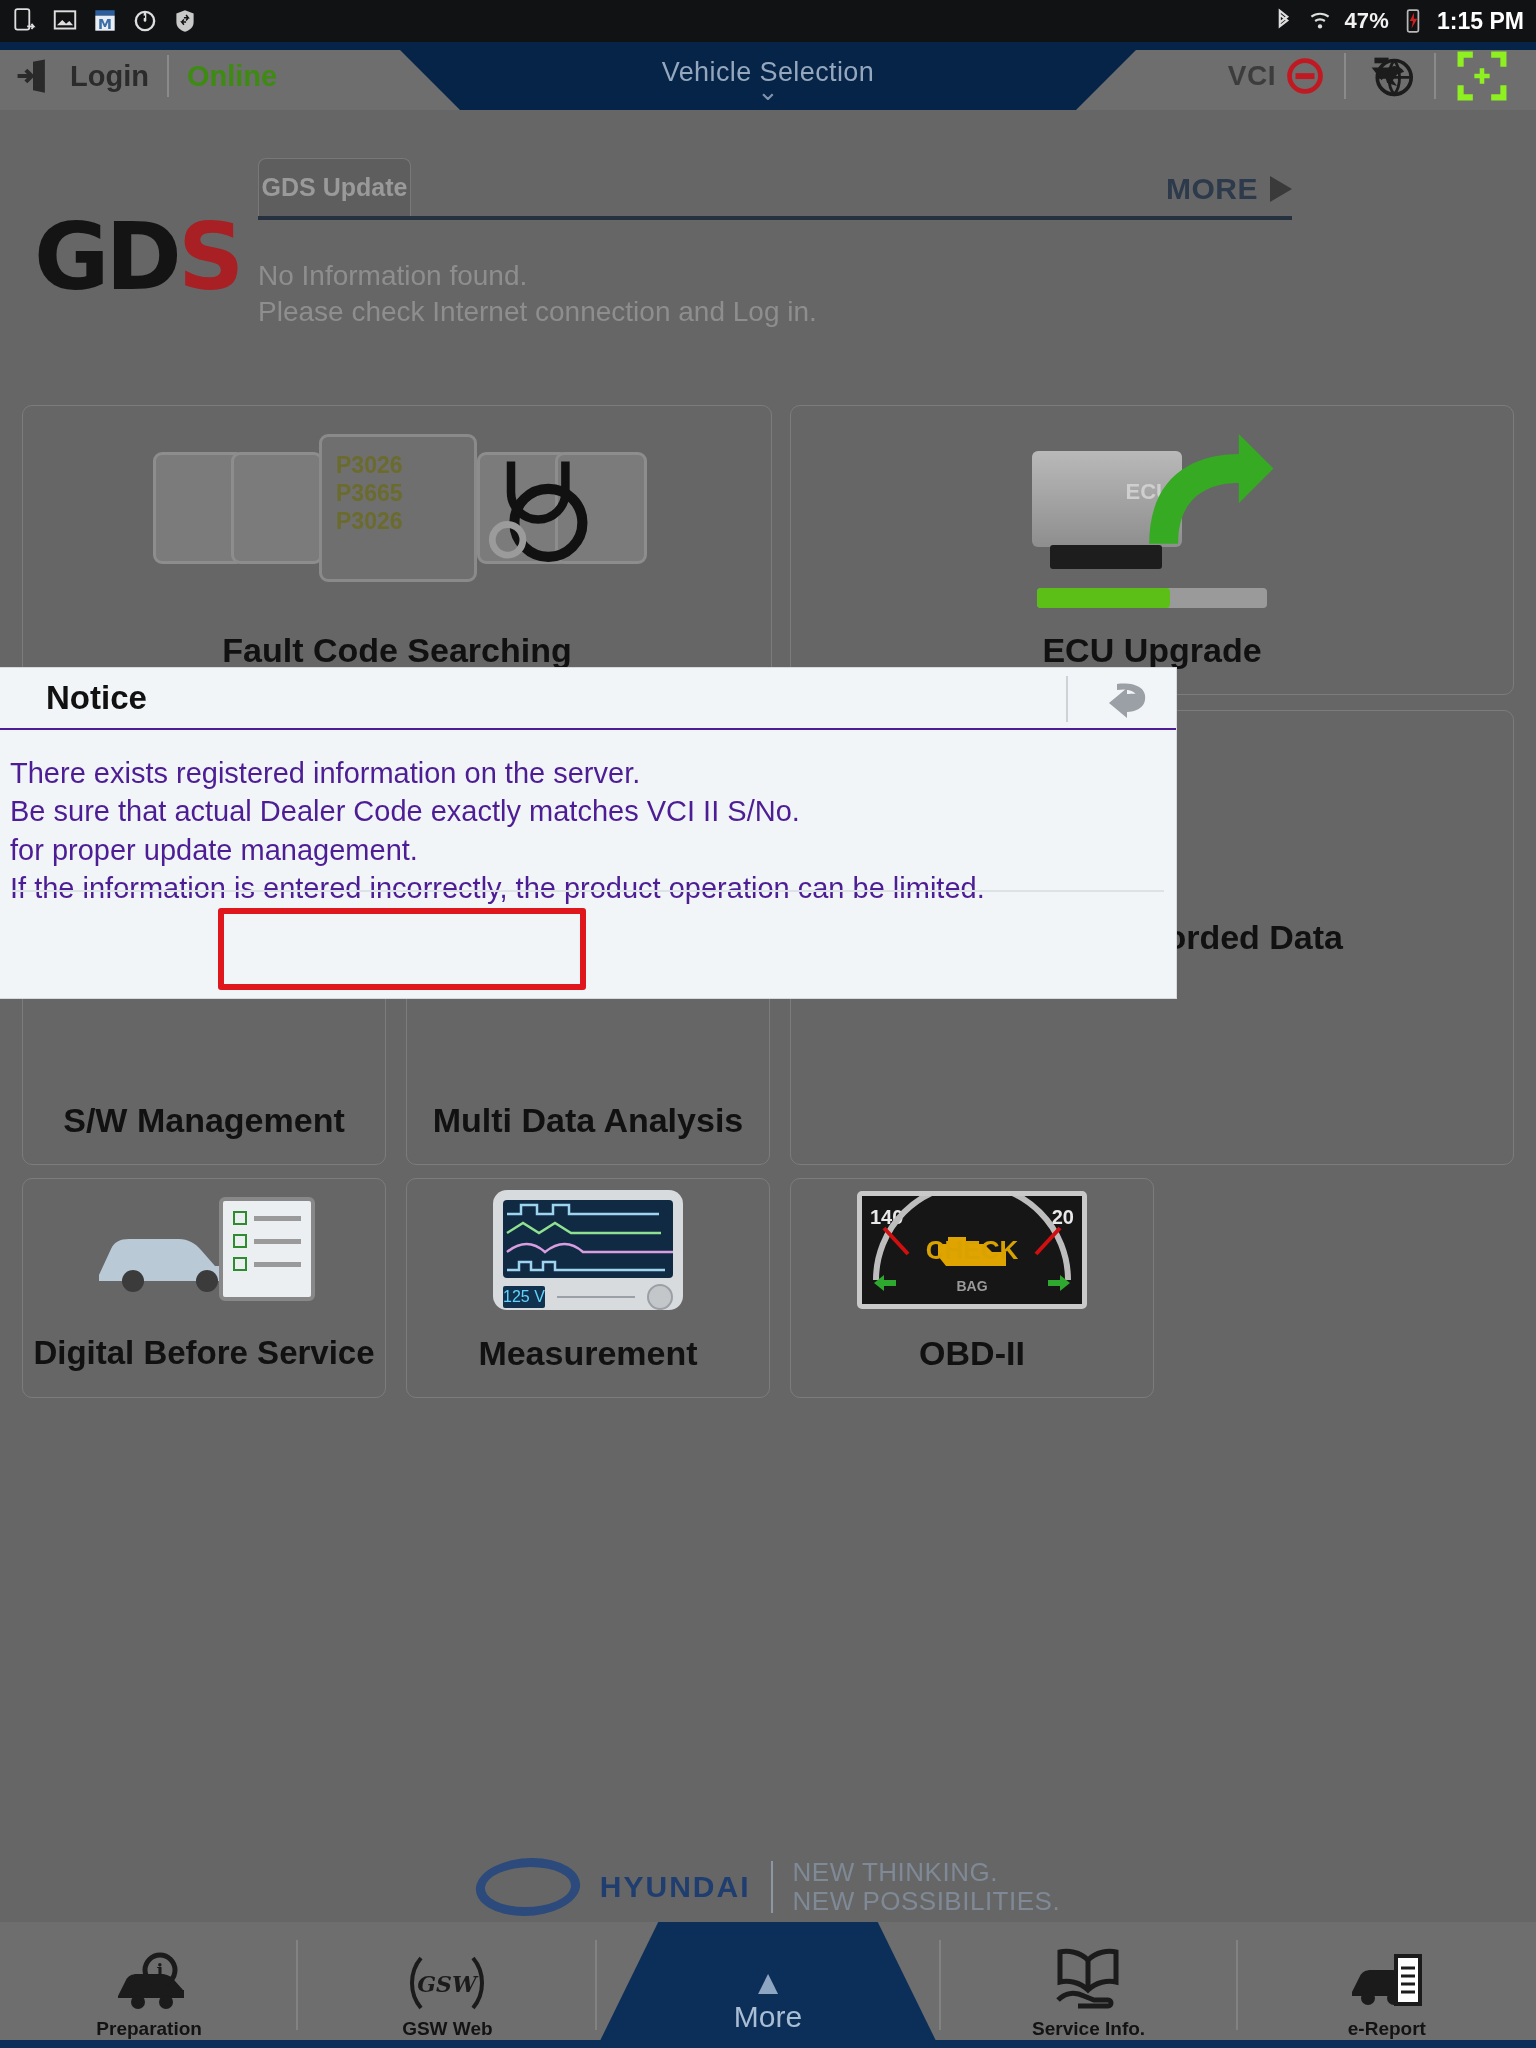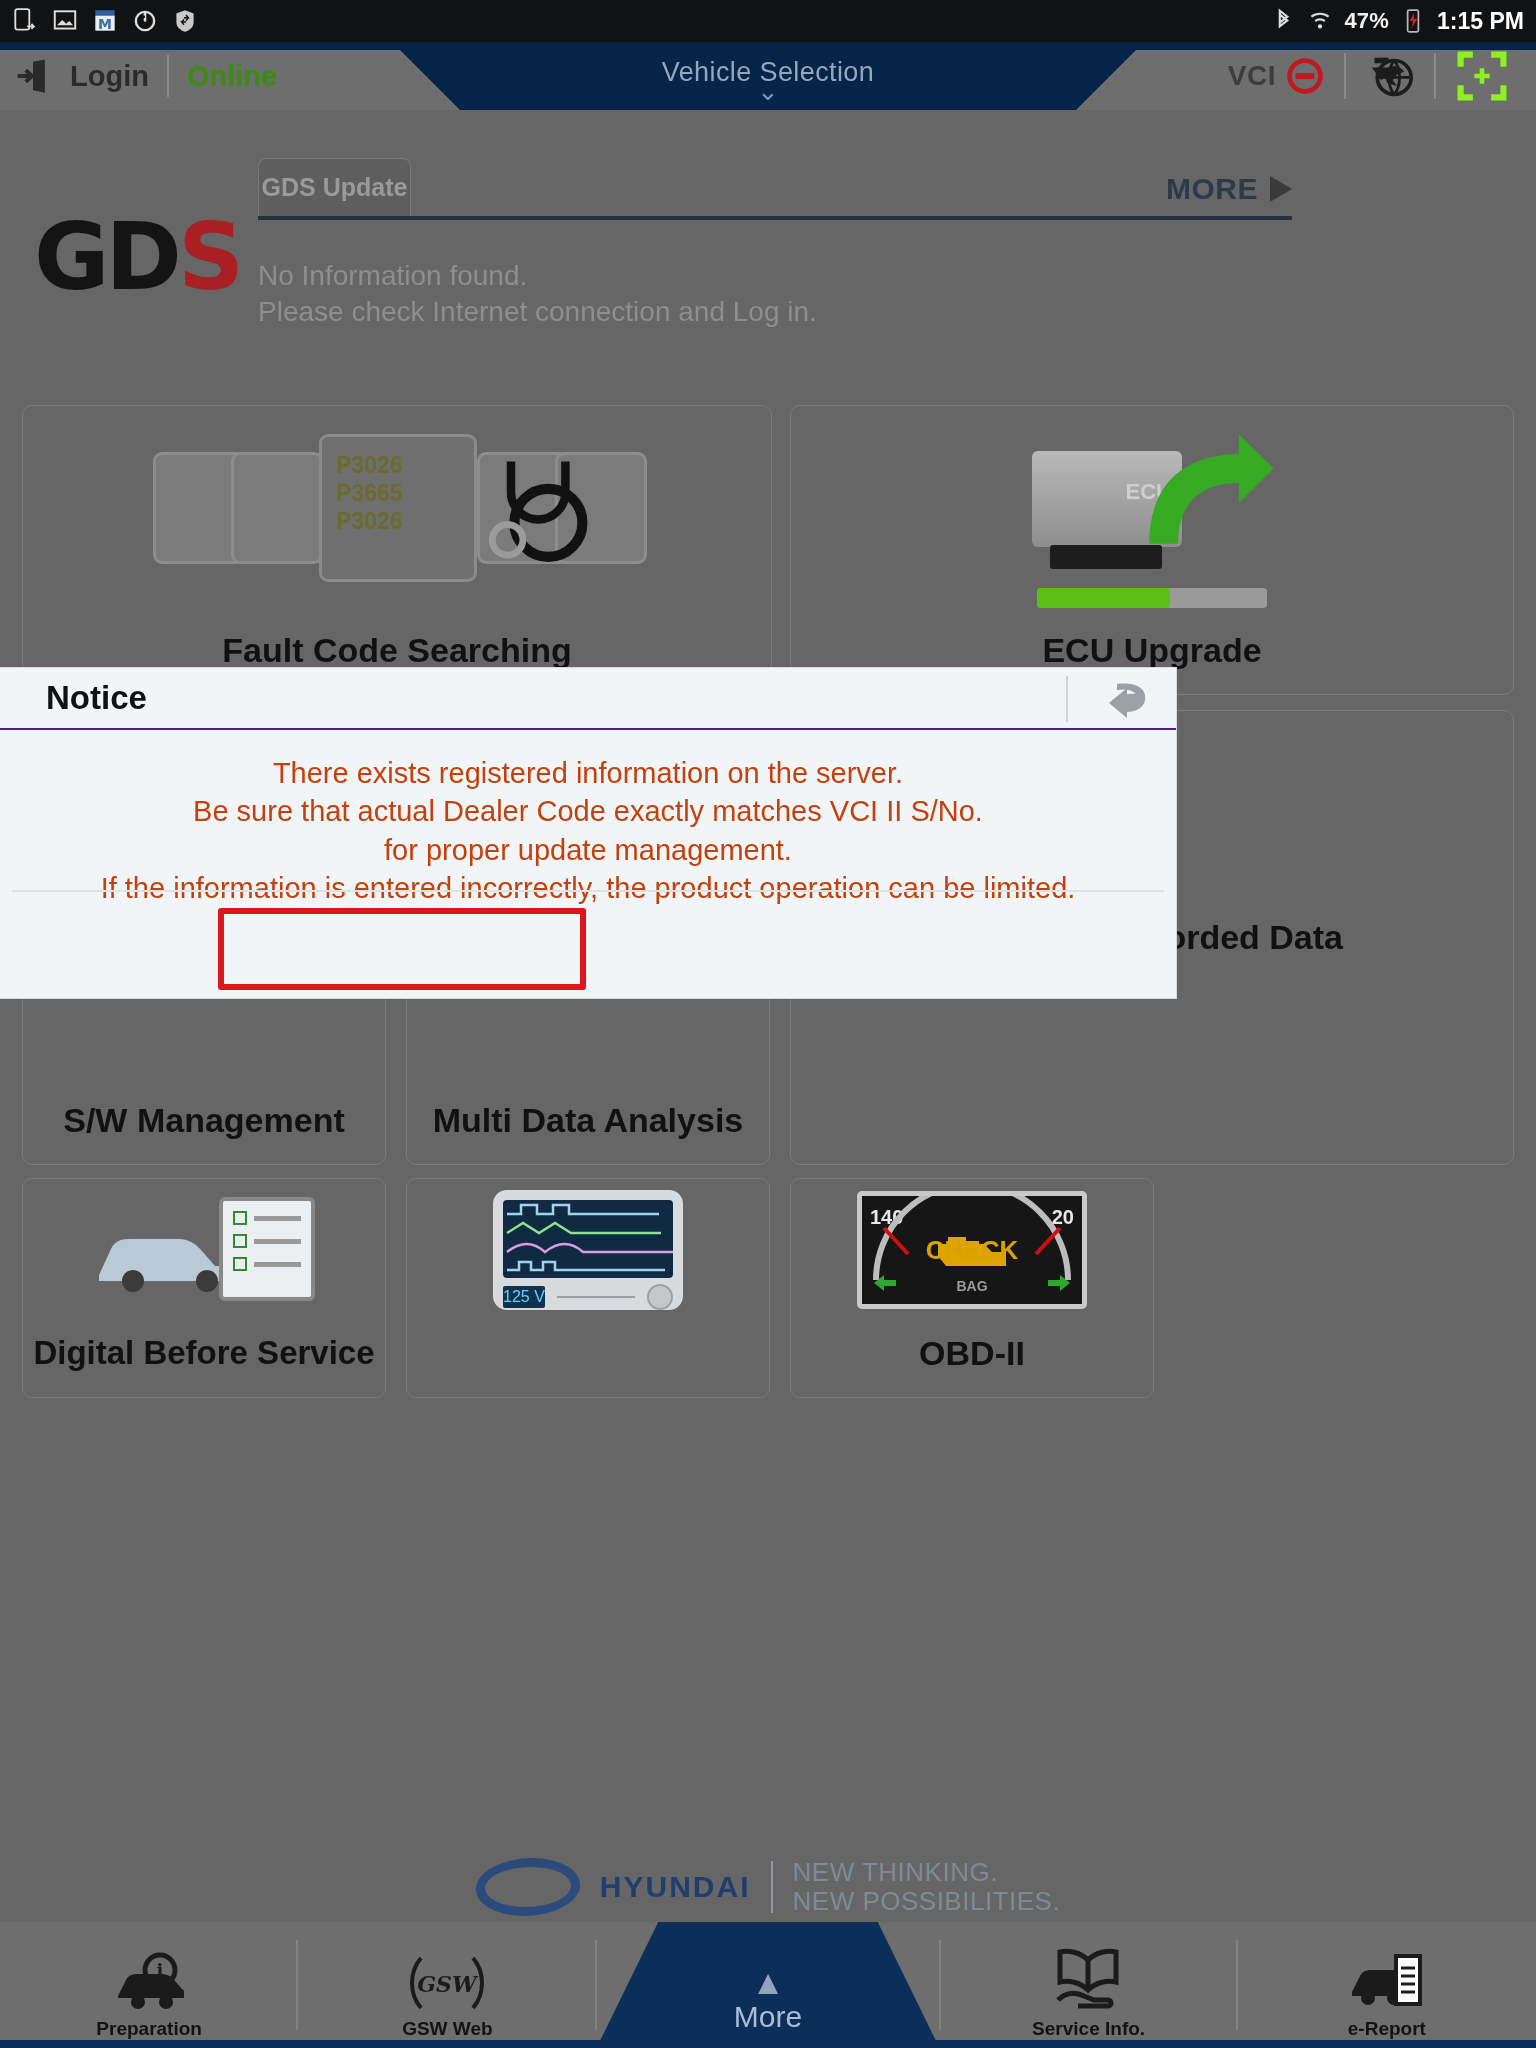--- a/index.html
+++ b/index.html
@@ -205,22 +205,22 @@
   .dlg-head {
     height: 62px; display: flex; align-items: center; position: relative;
     border-bottom: 2px solid #4c1d95;
   }
   .dlg-title { font-size: 33px; font-weight: bold; color: #111111; padding-left: 46px; }
   .dlg-head-sep { position: absolute; right: 108px; top: 8px;
                   width: 2px; height: 46px; background: #ccd2d8; }
   .dlg-back { position: absolute; right: 20px; top: 8px; width: 74px; height: 46px;
               display: flex; align-items: center; justify-content: center; }
   .dlg-body {
-    padding: 24px 10px 0 10px; text-align: center;
-    font-size: 29px; line-height: 1.32; color: #c2410c;
+    padding: 24px 10px 0 10px; text-align: left;
+    font-size: 29px; line-height: 1.32; color: #4c1d95;
   }
   .dlg-sep { position: absolute; left: 12px; right: 12px; top: 222px;
              height: 2px; background: #dde2e6; }
   .dlg-actions {
     position: absolute; left: 0; top: 236px; width: 1176px;
     display: flex; align-items: center; gap: 26px; padding-left: 228px;
   }
   .dlg-btn {
     width: 348px; height: 62px; background: #eef1f3;
     border: 2px solid #b9c0c7; border-radius: 7px;
@@ -471,20 +471,21 @@
             <path d="M4 70 h12 v-8 h12 v8 h12 v-8 h12 v8 h110" fill="none" stroke="#9fd4ef" stroke-width="2.5"></path>
           </svg>
         </div>
         <div style="display:flex;align-items:center;gap:12px;margin-top:6px;">
           <span style="background:#11324e;color:#61d3ff;font-size:16px;padding:2px 0;border-radius:2px;">125 V</span>
           <span style="flex:1;height:2px;background:#9aa0a5;"></span>
           <span style="width:26px;height:26px;border-radius:50%;background:#c3c7ca;border:2px solid #9aa0a5;"></span>
         </div>
       </div>
     </div>
+    <div class="tile-label">Measurement</div>
   </div>
 
   <div class="tile" style="left:790px; top:1178px; width:364px; height:220px;">
     <div class="tile-art">
       <div class="dash-img">
         <div style="position:absolute;left:8px;top:10px;color:#e8e8e8;font-size:20px;font-weight:bold;">140</div>
         <div style="position:absolute;right:8px;top:10px;color:#e8e8e8;font-size:20px;font-weight:bold;">20</div>
         <svg style="position:absolute;left:0;top:0" width="220" height="108" viewBox="0 0 220 108">
           <path d="M14 84 A90 90 0 0 1 206 84" fill="none" stroke="#bdbdbd" stroke-width="6"></path>
           <path d="M22 32 L46 58" stroke="#d01010" stroke-width="4"></path>

